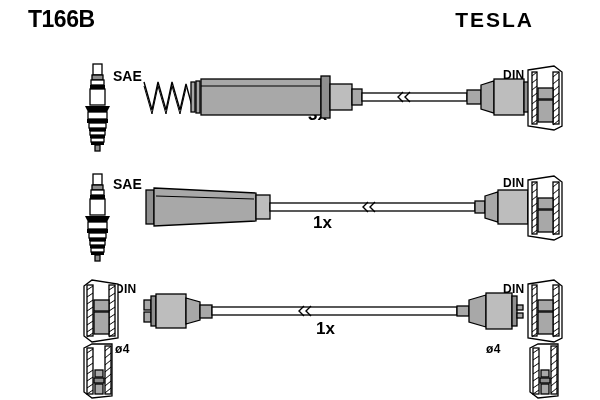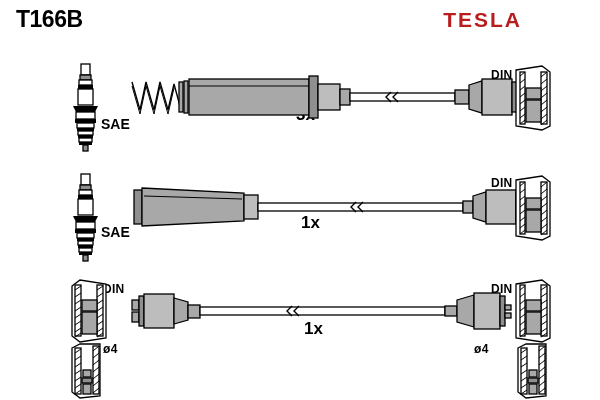--- a/index.html
+++ b/index.html
@@ -4,41 +4,41 @@
 <style>
   html,body{margin:0;padding:0;}
   body{
     width:600px;height:400px;
     background:#ffffff;
     font-family:"Liberation Sans", sans-serif;
     color:#000;
     overflow:hidden;
     position:relative;
   }
-  .sheet{position:absolute;left:4px;top:0;width:540px;height:400px;}
+  .sheet{position:absolute;left:16px;top:0;width:540px;height:400px;}
 
   
   #part-title{
     position:absolute;left:12px;top:6px;
     font-size:23px;font-weight:bold;letter-spacing:-0.5px;
     font-family:"Liberation Sans", sans-serif;
   }
   #part-subtitle{
     position:absolute;left:13px;top:33px;
     font-size:8.5px;font-weight:bold;letter-spacing:-0.2px;
   }
   #brand-logo{
     position:absolute;right:22px;top:8px;
     font-size:21px;font-weight:bold;letter-spacing:2px;
-    color:#b91c1c;
+    color:#000000;
   }
 
   
   .row{position:absolute;left:0;width:600px;}
-  .lbl{position:absolute;font-size:14px;font-weight:bold;font-family:"Liberation Sans", sans-serif;margin-top:48px;}
+  .lbl{position:absolute;font-size:14px;font-weight:bold;font-family:"Liberation Sans", sans-serif;}
   .smlbl{position:absolute;font-size:12px;font-weight:bold;letter-spacing:0.3px;}
   .qty{position:absolute;font-size:17px;font-weight:bold;margin-top:48px;}
 
   svg{display:block;overflow:visible;}
   .ln{fill:none;stroke:#000;stroke-width:1.4;}
   .ln2{fill:none;stroke:#000;stroke-width:1;}
   .blk{fill:#000;}
   .gry{fill:#a8a8a8;stroke:#000;stroke-width:1.3;}
   .gry2{fill:#bdbdbd;stroke:#000;stroke-width:1.3;}
   .gryd{fill:#8f8f8f;stroke:#000;stroke-width:1.3;}

